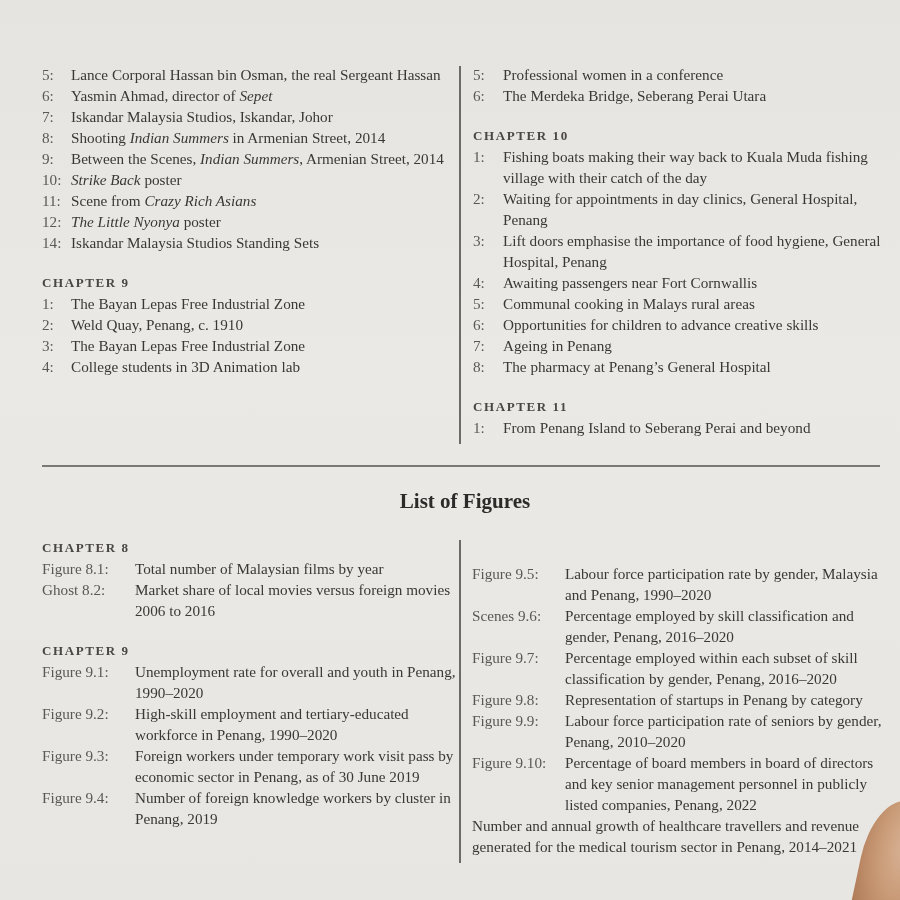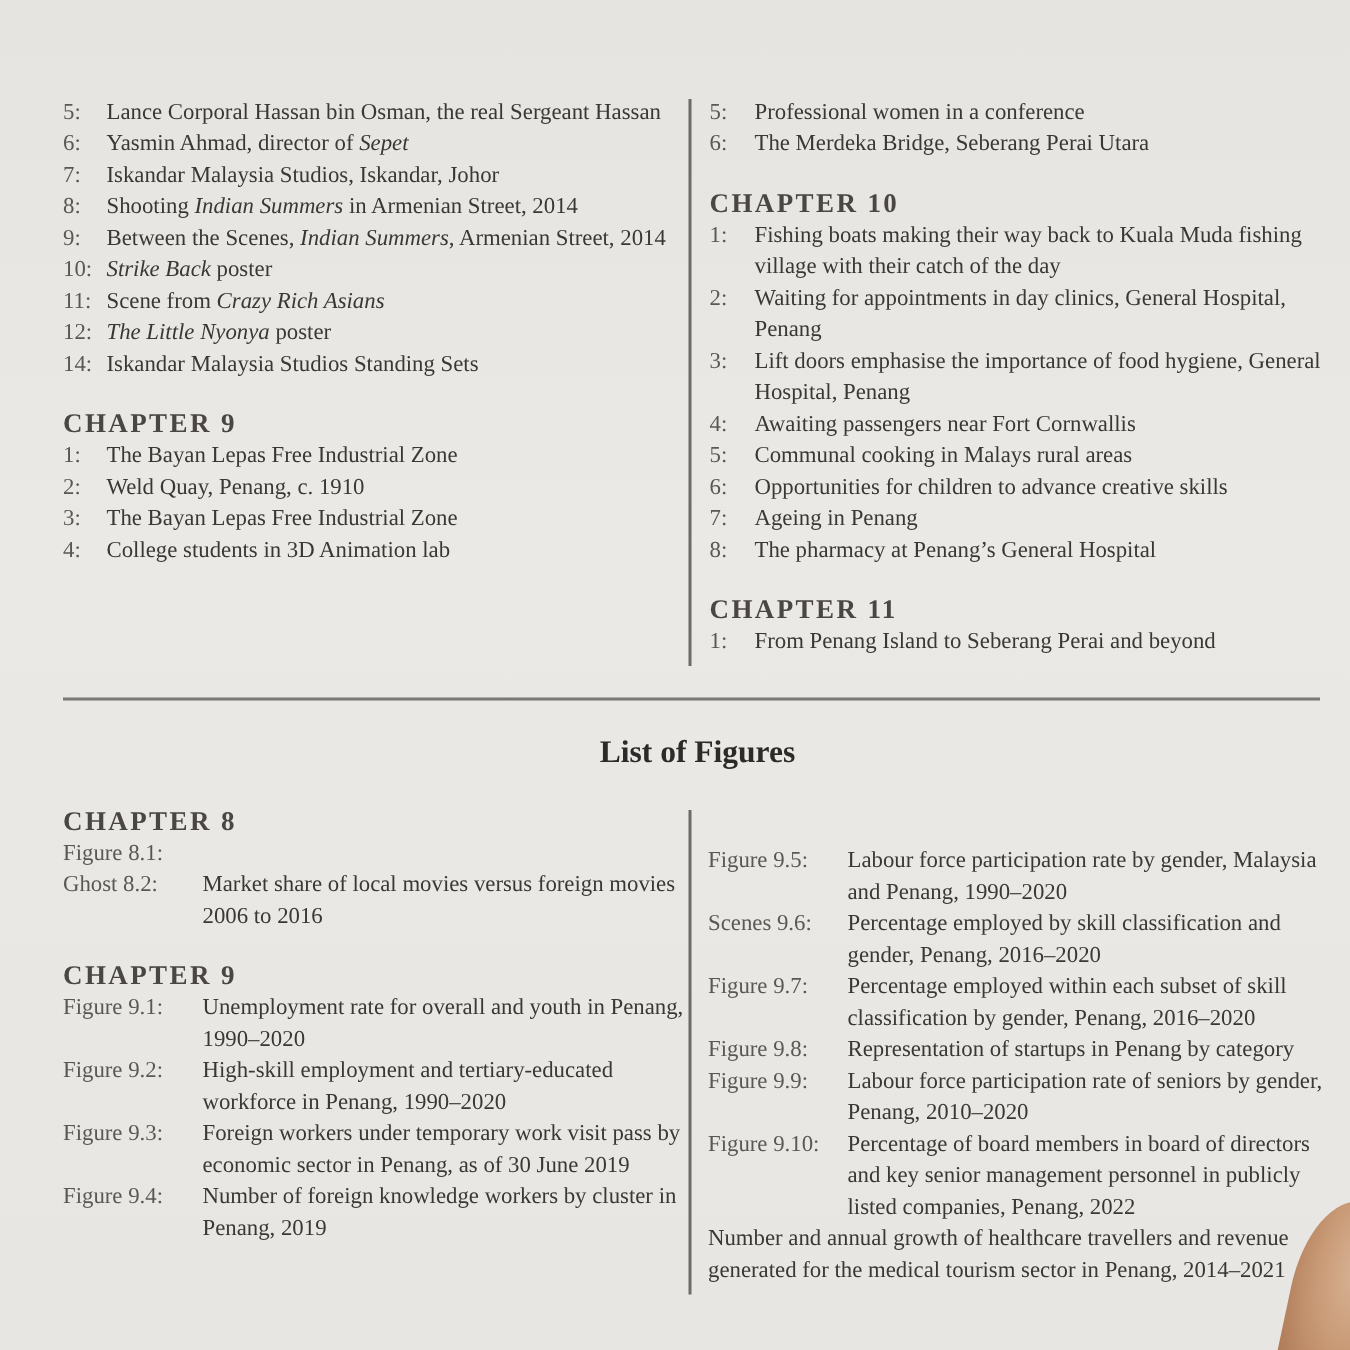--- a/index.html
+++ b/index.html
@@ -8,21 +8,21 @@
     background: linear-gradient(180deg, #e6e4e1 0%, #ebe9e6 40%, #e8e6e3 100%);
     font-family: "Liberation Serif", "DejaVu Serif", serif;
     color:#3a3836;
   }
   .page { position:absolute; inset:0; }
   .col { position:absolute; }
   .item { display:flex; font-size:15.2px; line-height:21px; }
   .num { flex:0 0 auto; color:#5a5855; }
   .txt { flex:1 1 auto; }
   .chap {
-    font-weight:bold; letter-spacing:1.6px; font-size:18px; color:#4a4643;
+    font-weight:bold; letter-spacing:1.6px; font-size:13px; color:#4a4643;
     line-height:21px; margin-top:19px;
   }
   .chap:first-child { margin-top:0; }
   i { font-style:italic; }
 
   #tl { left:42px; top:64px; width:415px; }
   #tl .num { width:29px; }
   #tr { left:473px; top:64px; width:420px; }
   #tr .num { width:30px; }
 
@@ -164,20 +164,21 @@
   </div>
 
   <div class="hrule"></div>
 
   <div id="title">List of Figures</div>
 
   <div class="col" id="bl">
     <div class="chap">CHAPTER 8</div>
     <div class="item">
         <span class="num">Figure 8.1:</span>
+        <span class="txt">Total number of Malaysian films by year</span>
       </div>
     <div class="item">
         <span class="num">Ghost 8.2:</span>
         <span class="txt">Market share of local movies versus foreign movies 2006 to 2016</span>
       </div>
 
     <div class="chap">CHAPTER 9</div>
     <div class="item">
         <span class="num">Figure 9.1:</span>
         <span class="txt">Unemployment rate for overall and youth in Penang, 1990–2020</span>

